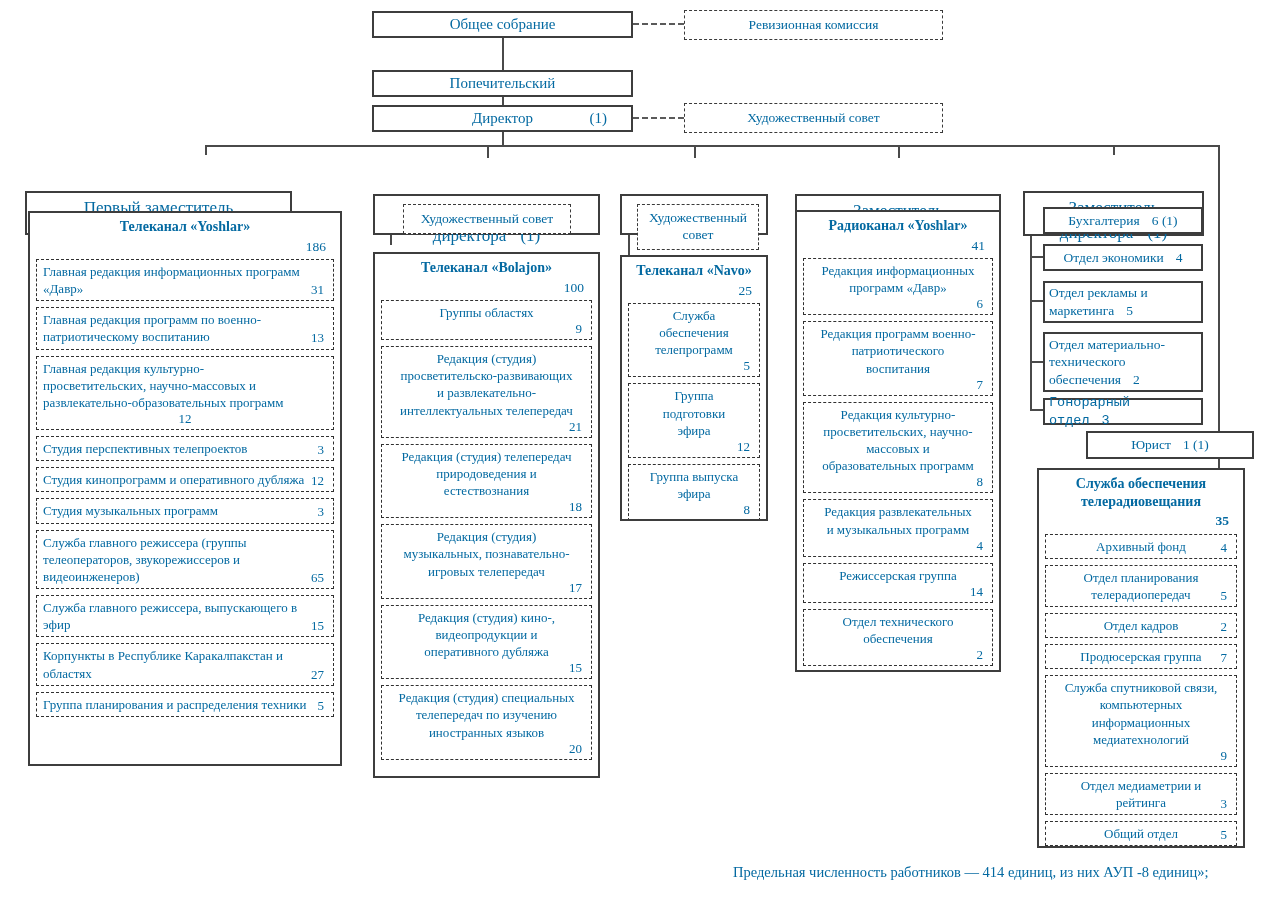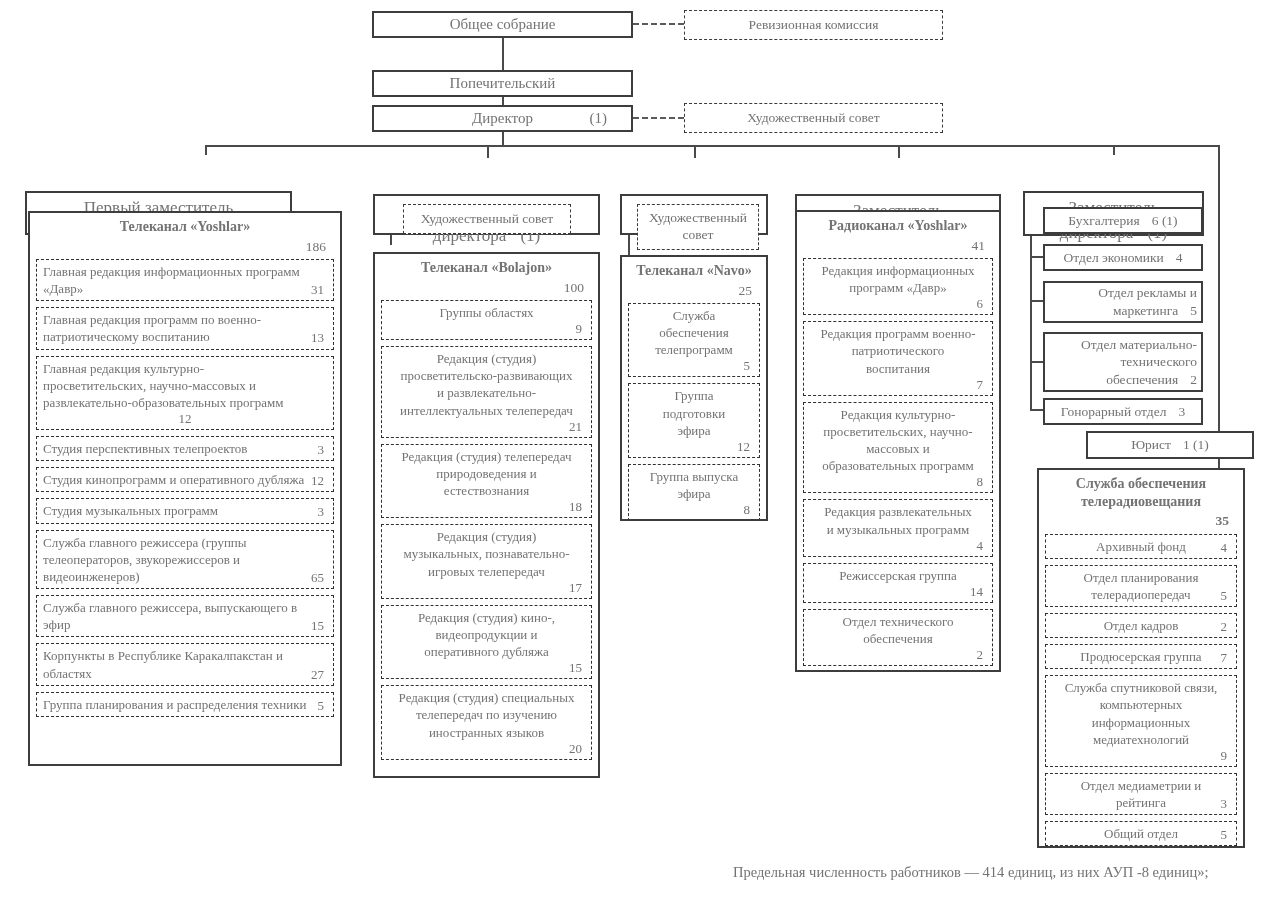--- a/index.html
+++ b/index.html
@@ -1,18 +1,18 @@
 <!DOCTYPE html>
 <html><head>
 <meta charset="utf-8">
 <style>
   html,body{margin:0;padding:0;background:#fff;}
   *{box-sizing:border-box;}
   .stage{position:relative;width:1269px;height:904px;background:#fff;
-         font-family:"Liberation Serif","DejaVu Serif",serif;color:#737373;overflow:hidden;}
+         font-family:"Liberation Serif","DejaVu Serif",serif;color:#0369a1;overflow:hidden;}
   
   .hl{position:absolute;height:2px;background:#4a4a4a;}
   .vl{position:absolute;width:2px;background:#4a4a4a;}
   .dhl{position:absolute;height:0;border-top:2px dashed #5a5a5a;}
   .dvl{position:absolute;width:0;border-left:2px dashed #5a5a5a;}
   
   .sbox{position:absolute;border:2px solid #3d3d3d;background:#fff;display:flex;
         align-items:center;justify-content:center;font-size:15px;text-align:center;}
   .dbox{position:absolute;border:1.5px dashed #3a3a3a;background:#fff;display:flex;
         align-items:center;justify-content:center;font-size:13.5px;text-align:center;line-height:1.25;padding:2px 6px;}
@@ -30,21 +30,21 @@
   .ctotal.bold{font-weight:bold;}
   
   .ibox{border:1.5px dashed #303030;position:relative;font-size:13px;line-height:1.32;
         padding:3px 26px 3px 6px;text-align:left;background:#fff;}
   .ibox .num{position:absolute;right:9px;bottom:2px;}
   .ibox.cen{text-align:center;padding:3px 16px;}
   .ibox.pb{padding-bottom:18px;}
   .ibox.numc .num{left:0;right:0;text-align:center;}
   
   .obox{position:absolute;border:2px solid #3d3d3d;background:#fff;display:flex;
-        align-items:center;justify-content:center;font-size:13.5px;text-align:right;line-height:1.3;padding:1px 4px;}
+        align-items:center;justify-content:center;font-size:13.5px;text-align:left;line-height:1.3;padding:1px 4px;}
   .obox .ocount{margin-left:12px;}
   .footer{position:absolute;left:733px;top:864px;font-size:14.5px;}
 </style>
 </head>
 <body>
 
 <div class="stage">
 
   <div class="dhl" style="left:633px;top:23px;width:51px;"></div>
   <div class="vl" style="left:502px;top:38px;height:32px;"></div>
@@ -165,21 +165,21 @@
   </div>
   <div class="obox" style="left:1043px;top:244px;width:160px;height:27px;">
     <div><span>Отдел экономики</span><span class="ocount">4</span></div>
   </div>
   <div class="obox" style="left:1043px;top:281px;width:160px;height:42px;">
     <div><span>Отдел рекламы и маркетинга</span><span class="ocount">5</span></div>
   </div>
   <div class="obox" style="left:1043px;top:332px;width:160px;height:60px;">
     <div><span>Отдел материально-технического обеспечения</span><span class="ocount">2</span></div>
   </div>
-  <div class="obox" style="left:1043px;top:398px;width:160px;height:27px;">
+  <div class="obox" style="left:1043px;top:398px;width:160px;height:27px;font-family:Liberation Mono, monospace;">
     <div><span>Гонорарный отдел</span><span class="ocount">3</span></div>
   </div>
   <div class="obox" style="left:1038px;top:431px;width:168px;height:28px;margin-left:48px;">
     <div><span>Юрист</span><span class="ocount">1 (1)</span></div>
   </div>
 
   <div class="cont" style="left:1037px;top:468px;width:208px;height:380px;">
     <div class="ctitle">Служба обеспечения
 телерадиовещания</div>
     <div class="ctotal bold">35</div>

